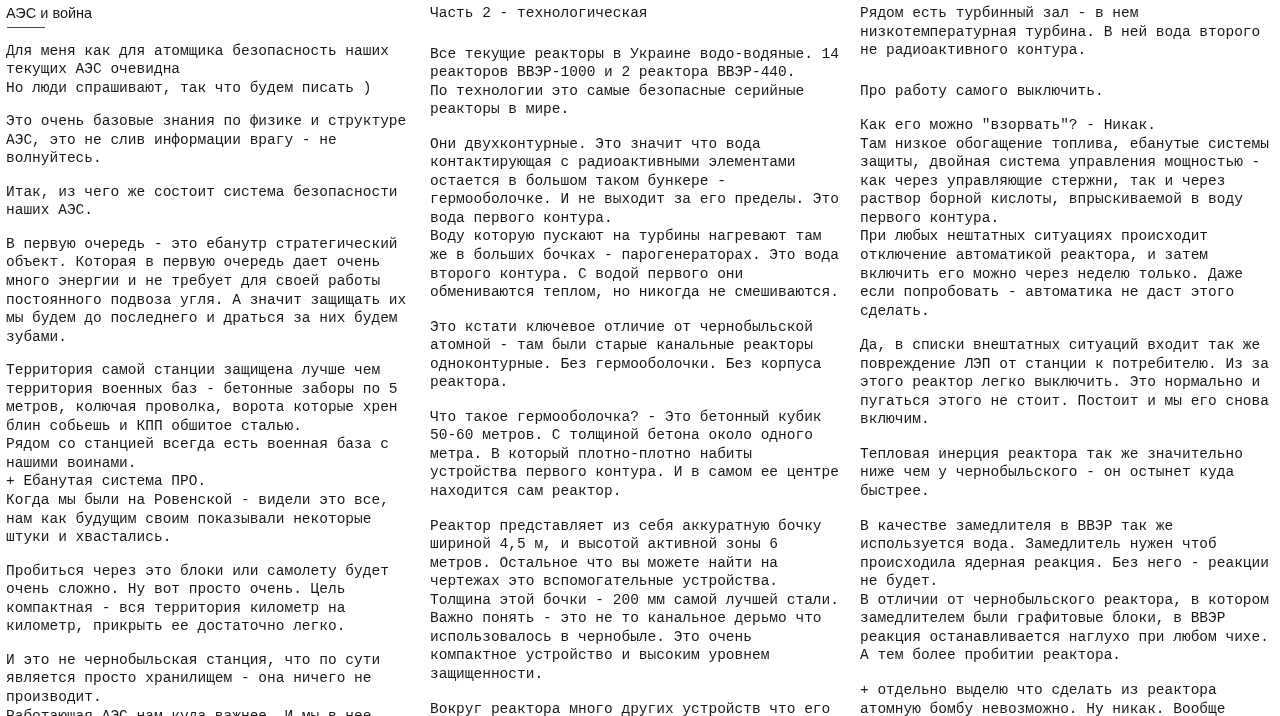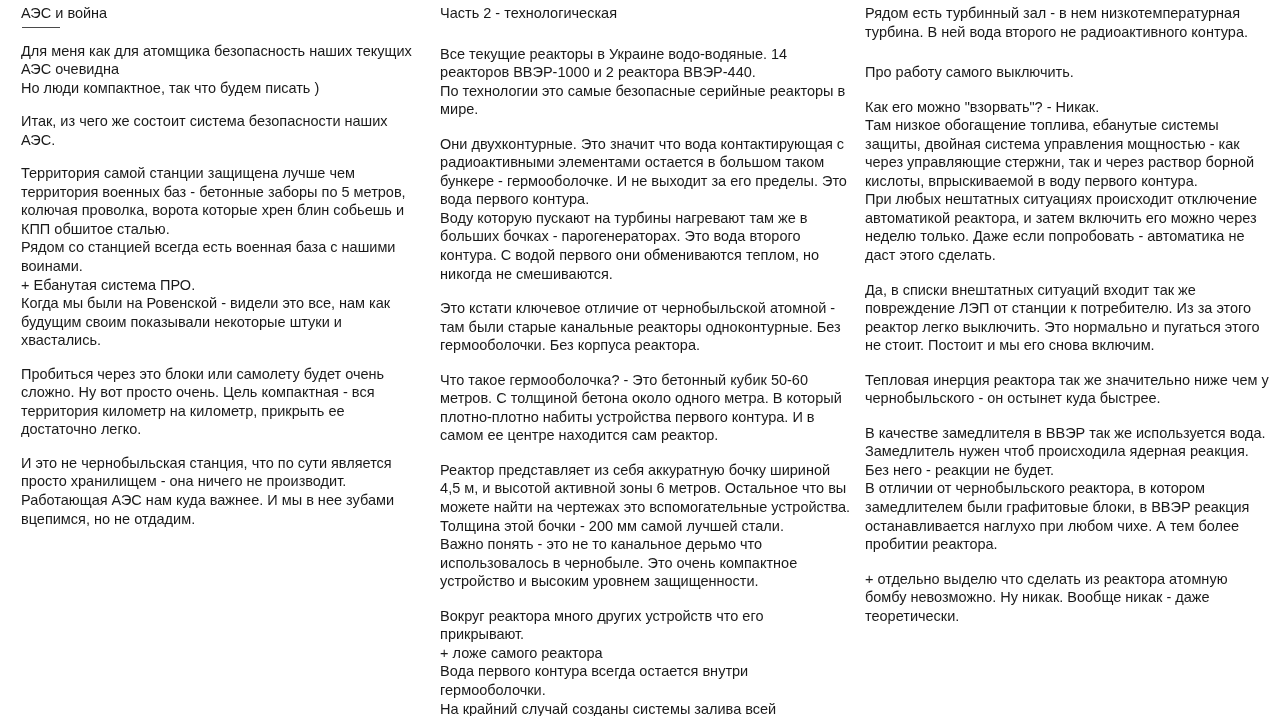--- a/index.html
+++ b/index.html
@@ -12,21 +12,21 @@
     height: 716px;
     font-family: "Liberation Sans", sans-serif;
     color: #1a1a1a;
     overflow: hidden;
   }
   .page {
     position: relative;
     width: 1280px;
     height: 716px;
     box-sizing: border-box;
-    padding: 4px 0 0 15px;
+    padding: 4px 0 0 0;
   }
   .columns {
     display: flex;
     flex-direction: row;
     align-items: flex-start;
     gap: 0;
   }
   .col {
     box-sizing: border-box;
   }
@@ -52,20 +52,21 @@
     width: 38px;
     height: 0;
     border-top: 1.4px solid #4a4a4a;
     margin: 4px 0 14px 1px;
   }
   p.para {
     font-size: 14.5px;
     line-height: 1.28;
     margin: 0 0 15px 0;
     white-space: pre-line;
+    font-family: Liberation Mono, monospace;
   }
   .col-2 p.para, .col-3 p.para {
     margin-bottom: 16px;
   }
   .col-2 p.para:first-child {
     margin-bottom: 22px;
   }
   .col-3 p.para:first-child {
     margin-bottom: 22px;
   }
@@ -73,22 +74,24 @@
 </head>
 <body>
 
 <div class="page">
   <div class="columns">
 
     <div class="col col-1">
       <div class="title">АЭС и война</div>
       <div class="rule"></div>
       <p class="para">Для меня как для атомщика безопасность наших текущих АЭС очевидна
-Но люди компактное, так что будем писать )</p>
+Но люди спрашивают, так что будем писать )</p>
+      <p class="para">Это очень базовые знания по физике и структуре АЭС, это не слив информации врагу - не волнуйтесь.</p>
       <p class="para">Итак, из чего же состоит система безопасности наших АЭС.</p>
+      <p class="para">В первую очередь - это ебанутр стратегический объект. Которая в первую очередь дает очень много энергии и не требует для своей работы постоянного подвоза угля. А значит защищать их мы будем до последнего и драться за них будем зубами.</p>
       <p class="para">Территория самой станции защищена лучше чем территория военных баз - бетонные заборы по 5 метров, колючая проволка, ворота которые хрен блин собьешь и КПП обшитое сталью.
 Рядом со станцией всегда есть военная база с нашими воинами.
 + Ебанутая система ПРО.
 Когда мы были на Ровенской - видели это все, нам как будущим своим показывали некоторые штуки и хвастались.</p>
       <p class="para">Пробиться через это блоки или самолету будет очень сложно. Ну вот просто очень. Цель компактная - вся территория километр на километр, прикрыть ее достаточно легко.</p>
       <p class="para">И это не чернобыльская станция, что по сути является просто хранилищем - она ничего не производит.
 Работающая АЭС нам куда важнее. И мы в нее зубами вцепимся, но не отдадим.</p>
     </div>
 
     <div class="col col-2">

